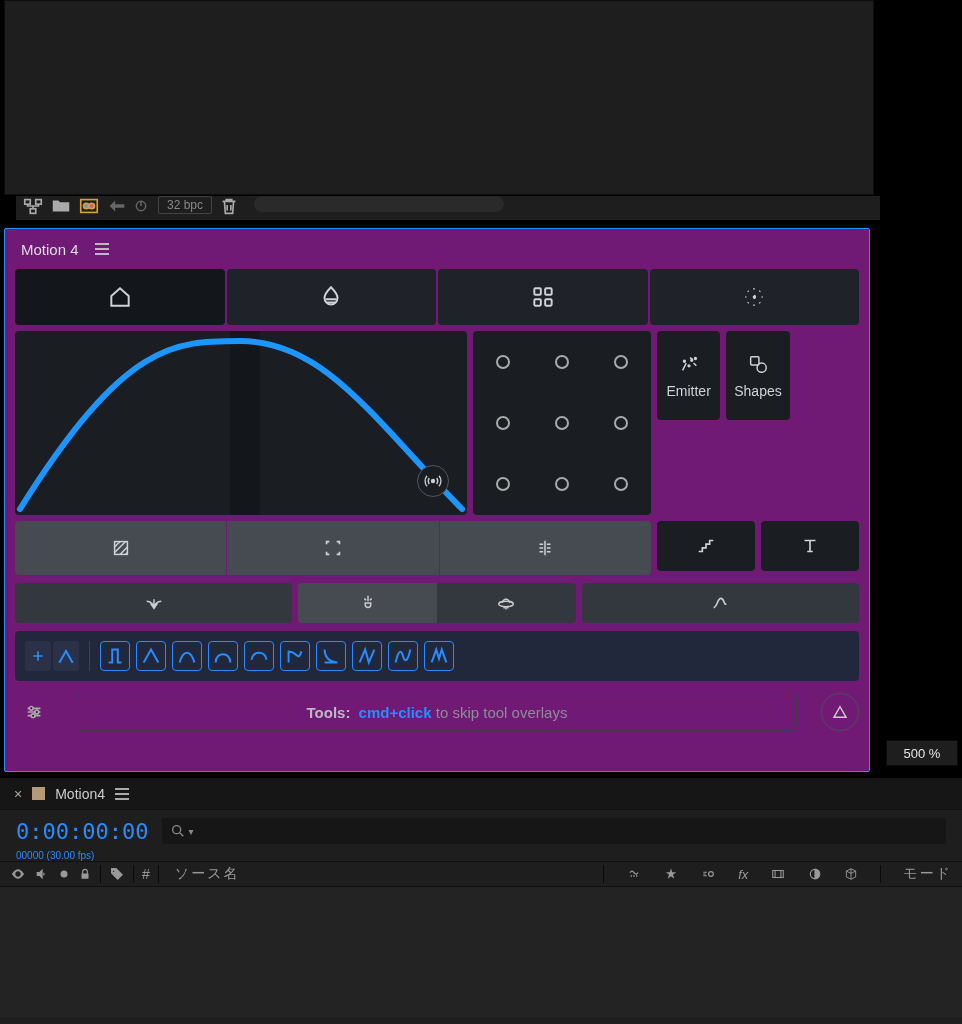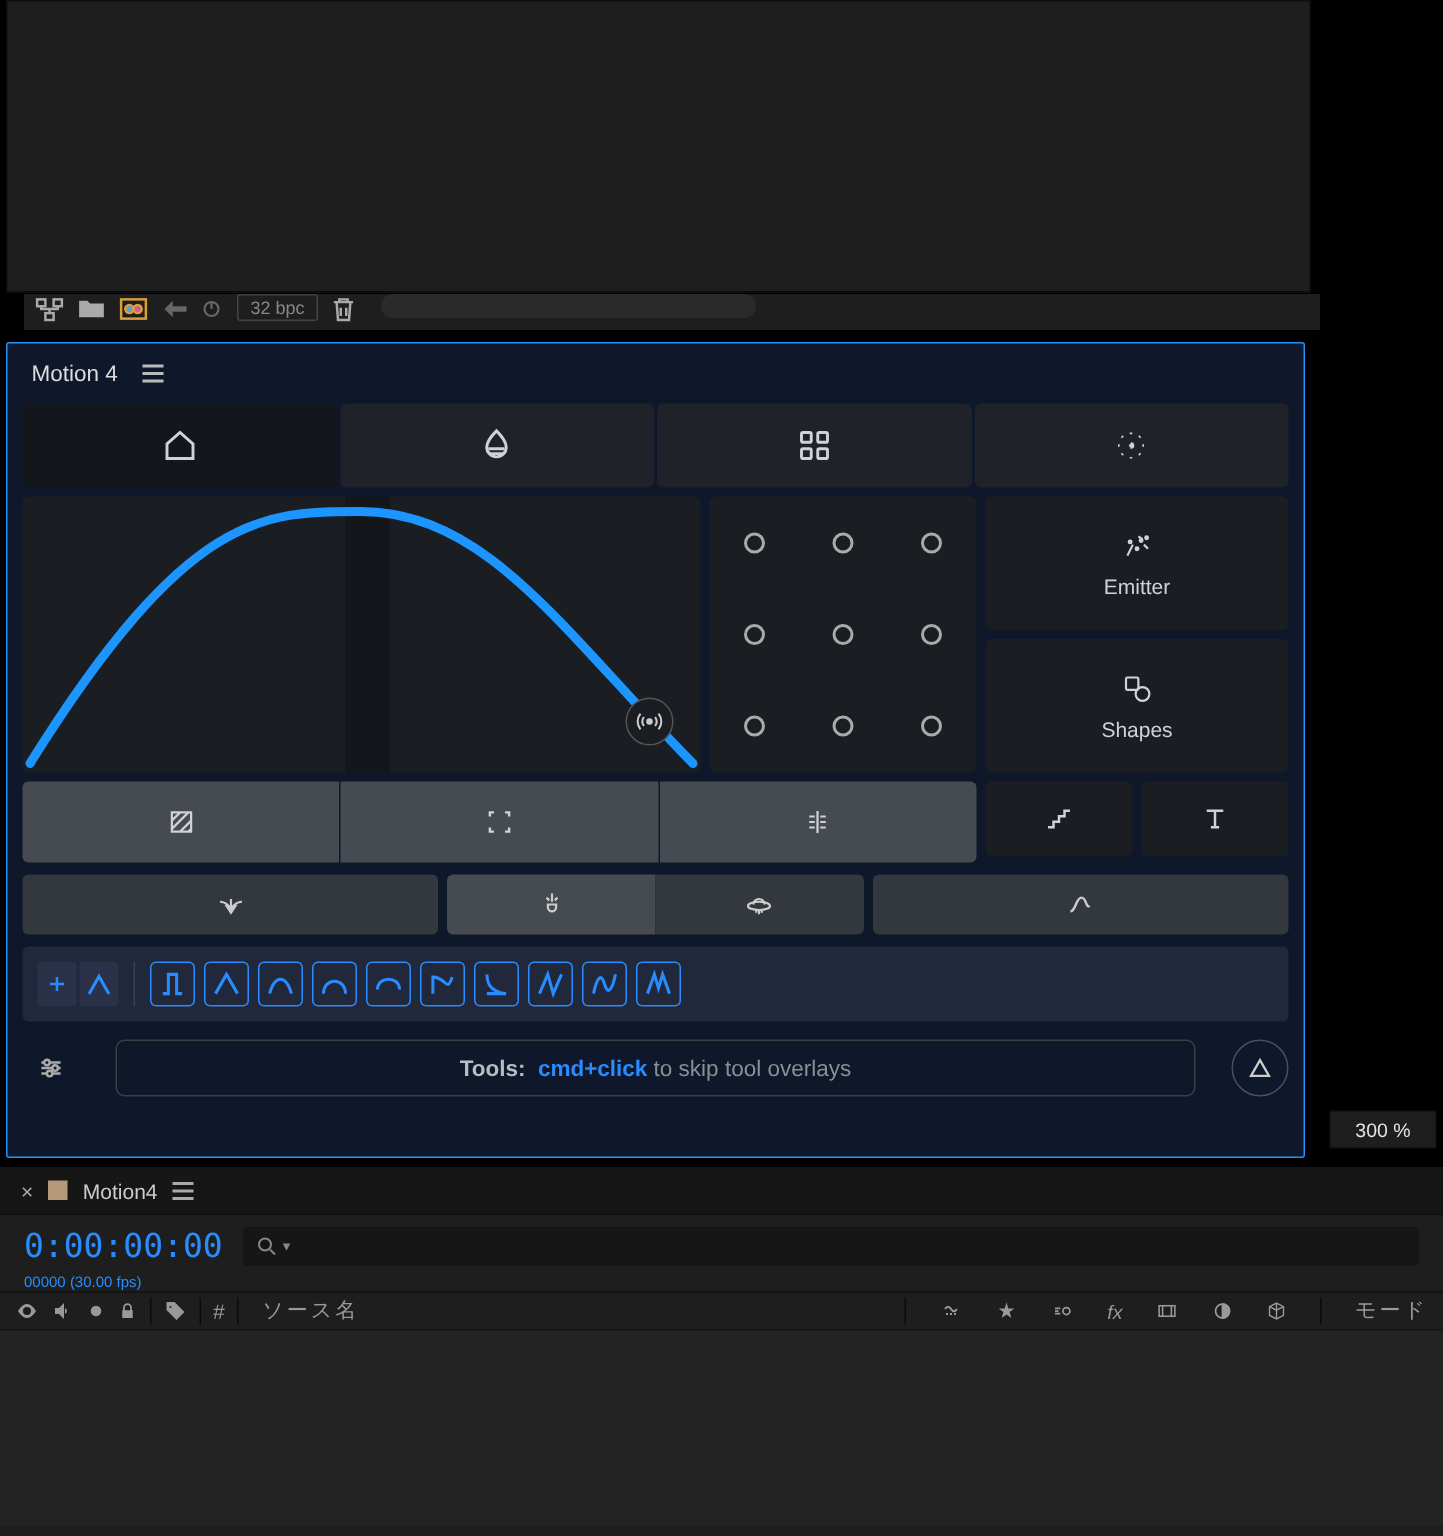--- a/index.html
+++ b/index.html
@@ -52,21 +52,21 @@
     margin-left: 8px;
   }
 
   
   .motion-panel {
     position: absolute;
     left: 4px; top: 228px;
     width: 866px;
     height: 544px;
     border: 1px solid #1d95ff;
-    background: #0f172a;
+    background: #701a75;
     border-radius: 2px;
   }
   .motion-header {
     height: 40px;
     display: flex;
     align-items: center;
     padding: 0 16px;
     gap: 16px;
     color: #ddd;
     font-size: 15px;
@@ -139,21 +139,21 @@
     place-items: center;
   }
   .anchor-grid .dot {
     width: 14px; height: 14px;
     border: 2px solid #aaa;
     border-radius: 50%;
   }
 
   .tool-col {
     display: grid;
-    grid-template-columns: repeat(1, 1fr);
+    grid-template-columns: repeat(3, 1fr);
     gap: 6px;
     flex: 1;
   }
   .tool-card {
     background: #1a1e23;
     border-radius: 4px;
     height: 89px;
     display: flex;
     flex-direction: column;
     align-items: center;
@@ -646,21 +646,21 @@
     </div>
     <div class="tri-btn">
       <svg width="18" height="18" viewBox="0 0 24 24" fill="none" stroke="currentColor" stroke-width="2">
           <path d="M12 5l8 14H4z"></path>
         </svg>
     </div>
   </div>
 </div>
 
 <div class="right-strip"></div>
-<div class="zoom">300 %</div>
+<div class="zoom">500 %</div>
 
 <div class="timeline">
   <div class="tl-tabs">
     <span class="close">×</span>
     <span class="sq"></span>
     <span>Motion4</span>
     <span class="burger">
         <span></span>
         <span></span>
         <span></span>

